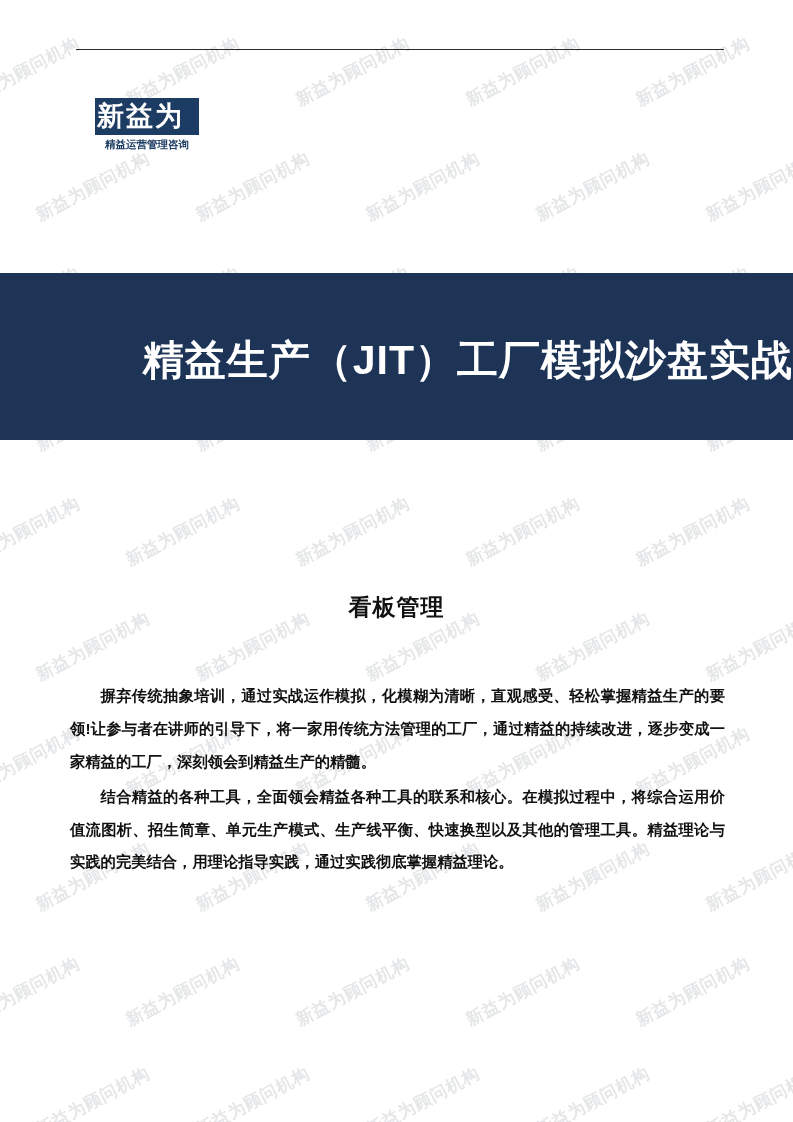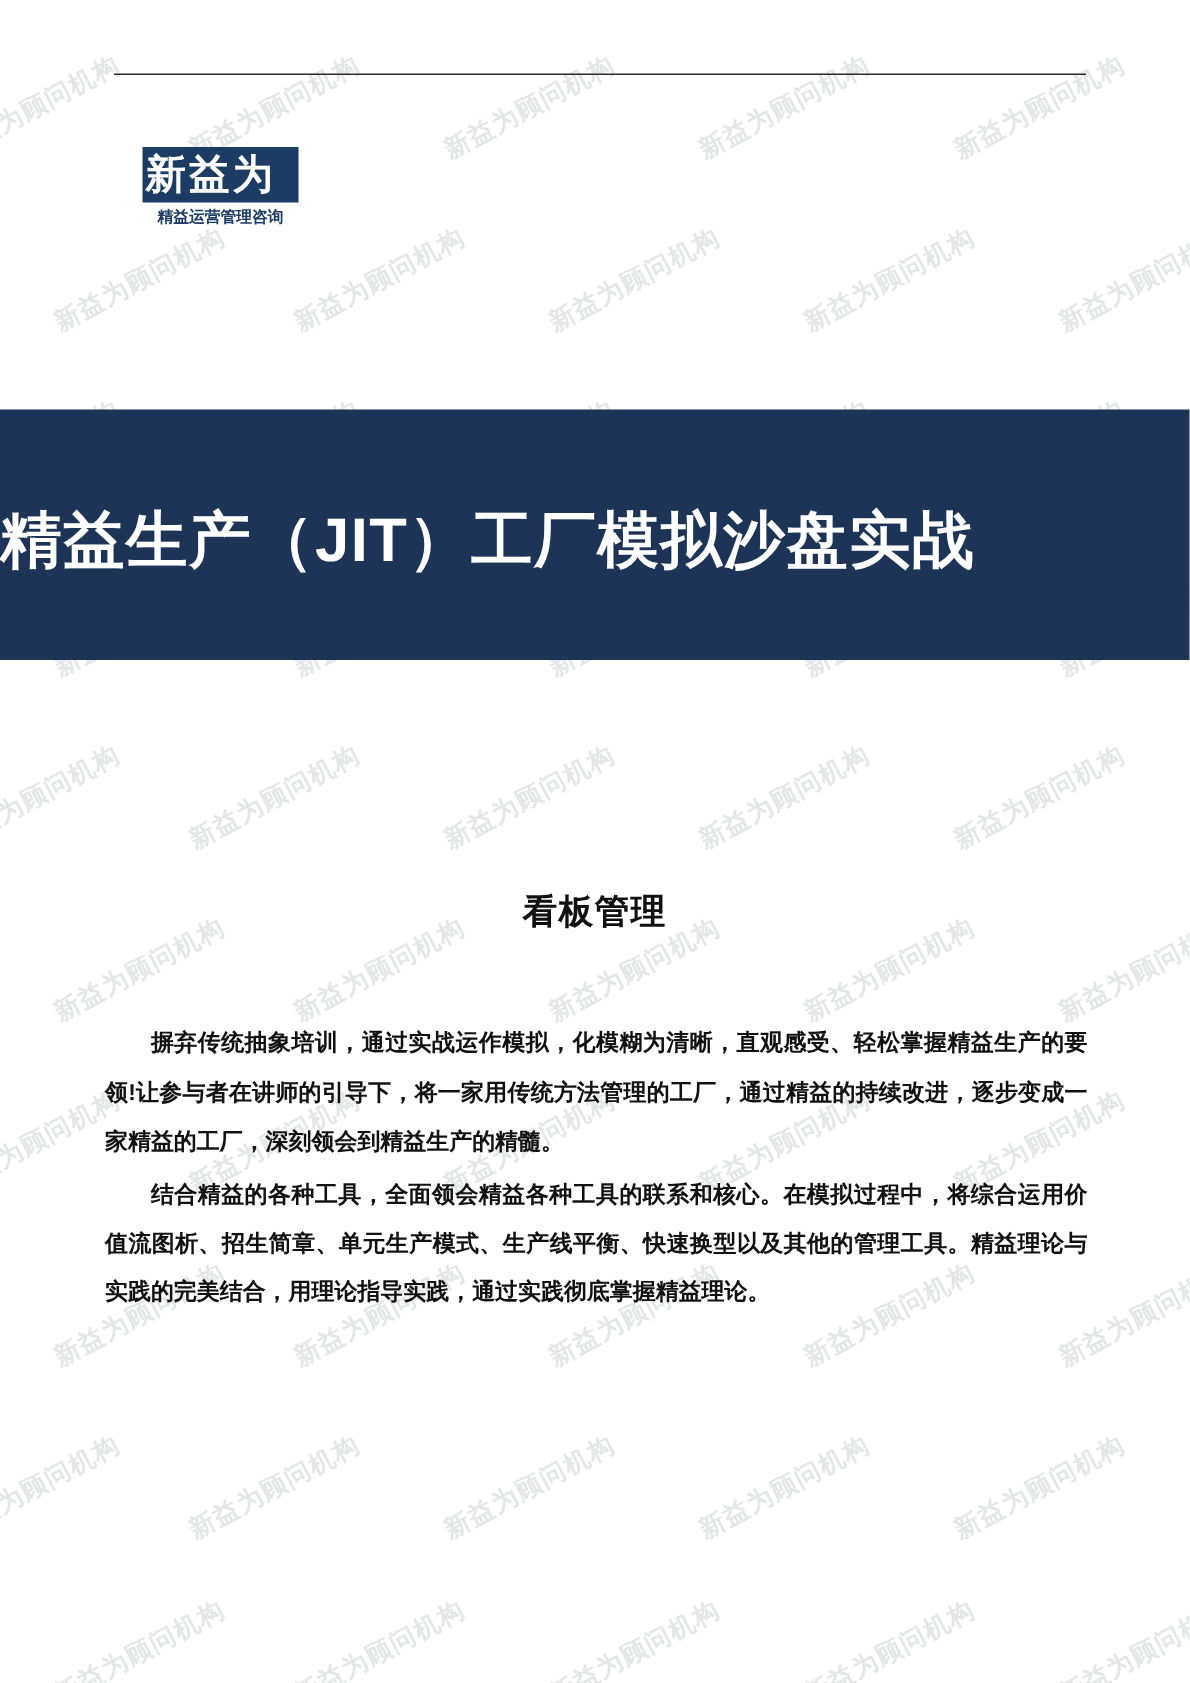--- a/index.html
+++ b/index.html
@@ -81,21 +81,21 @@
   .title-band {
     position: absolute;
     left: 0;
     top: 273px;
     width: 793px;
     height: 167px;
     background: #1d3456;
     color: #ffffff;
     display: flex;
     flex-direction: column;
-    align-items: flex-start;
+    align-items: flex-end;
     justify-content: center;
   }
   .title-main {
     font-size: 41px;
     font-weight: bold;
     letter-spacing: 1px;
     white-space: nowrap;
     line-height: 1.1;
     margin-top: 8px;
   }

